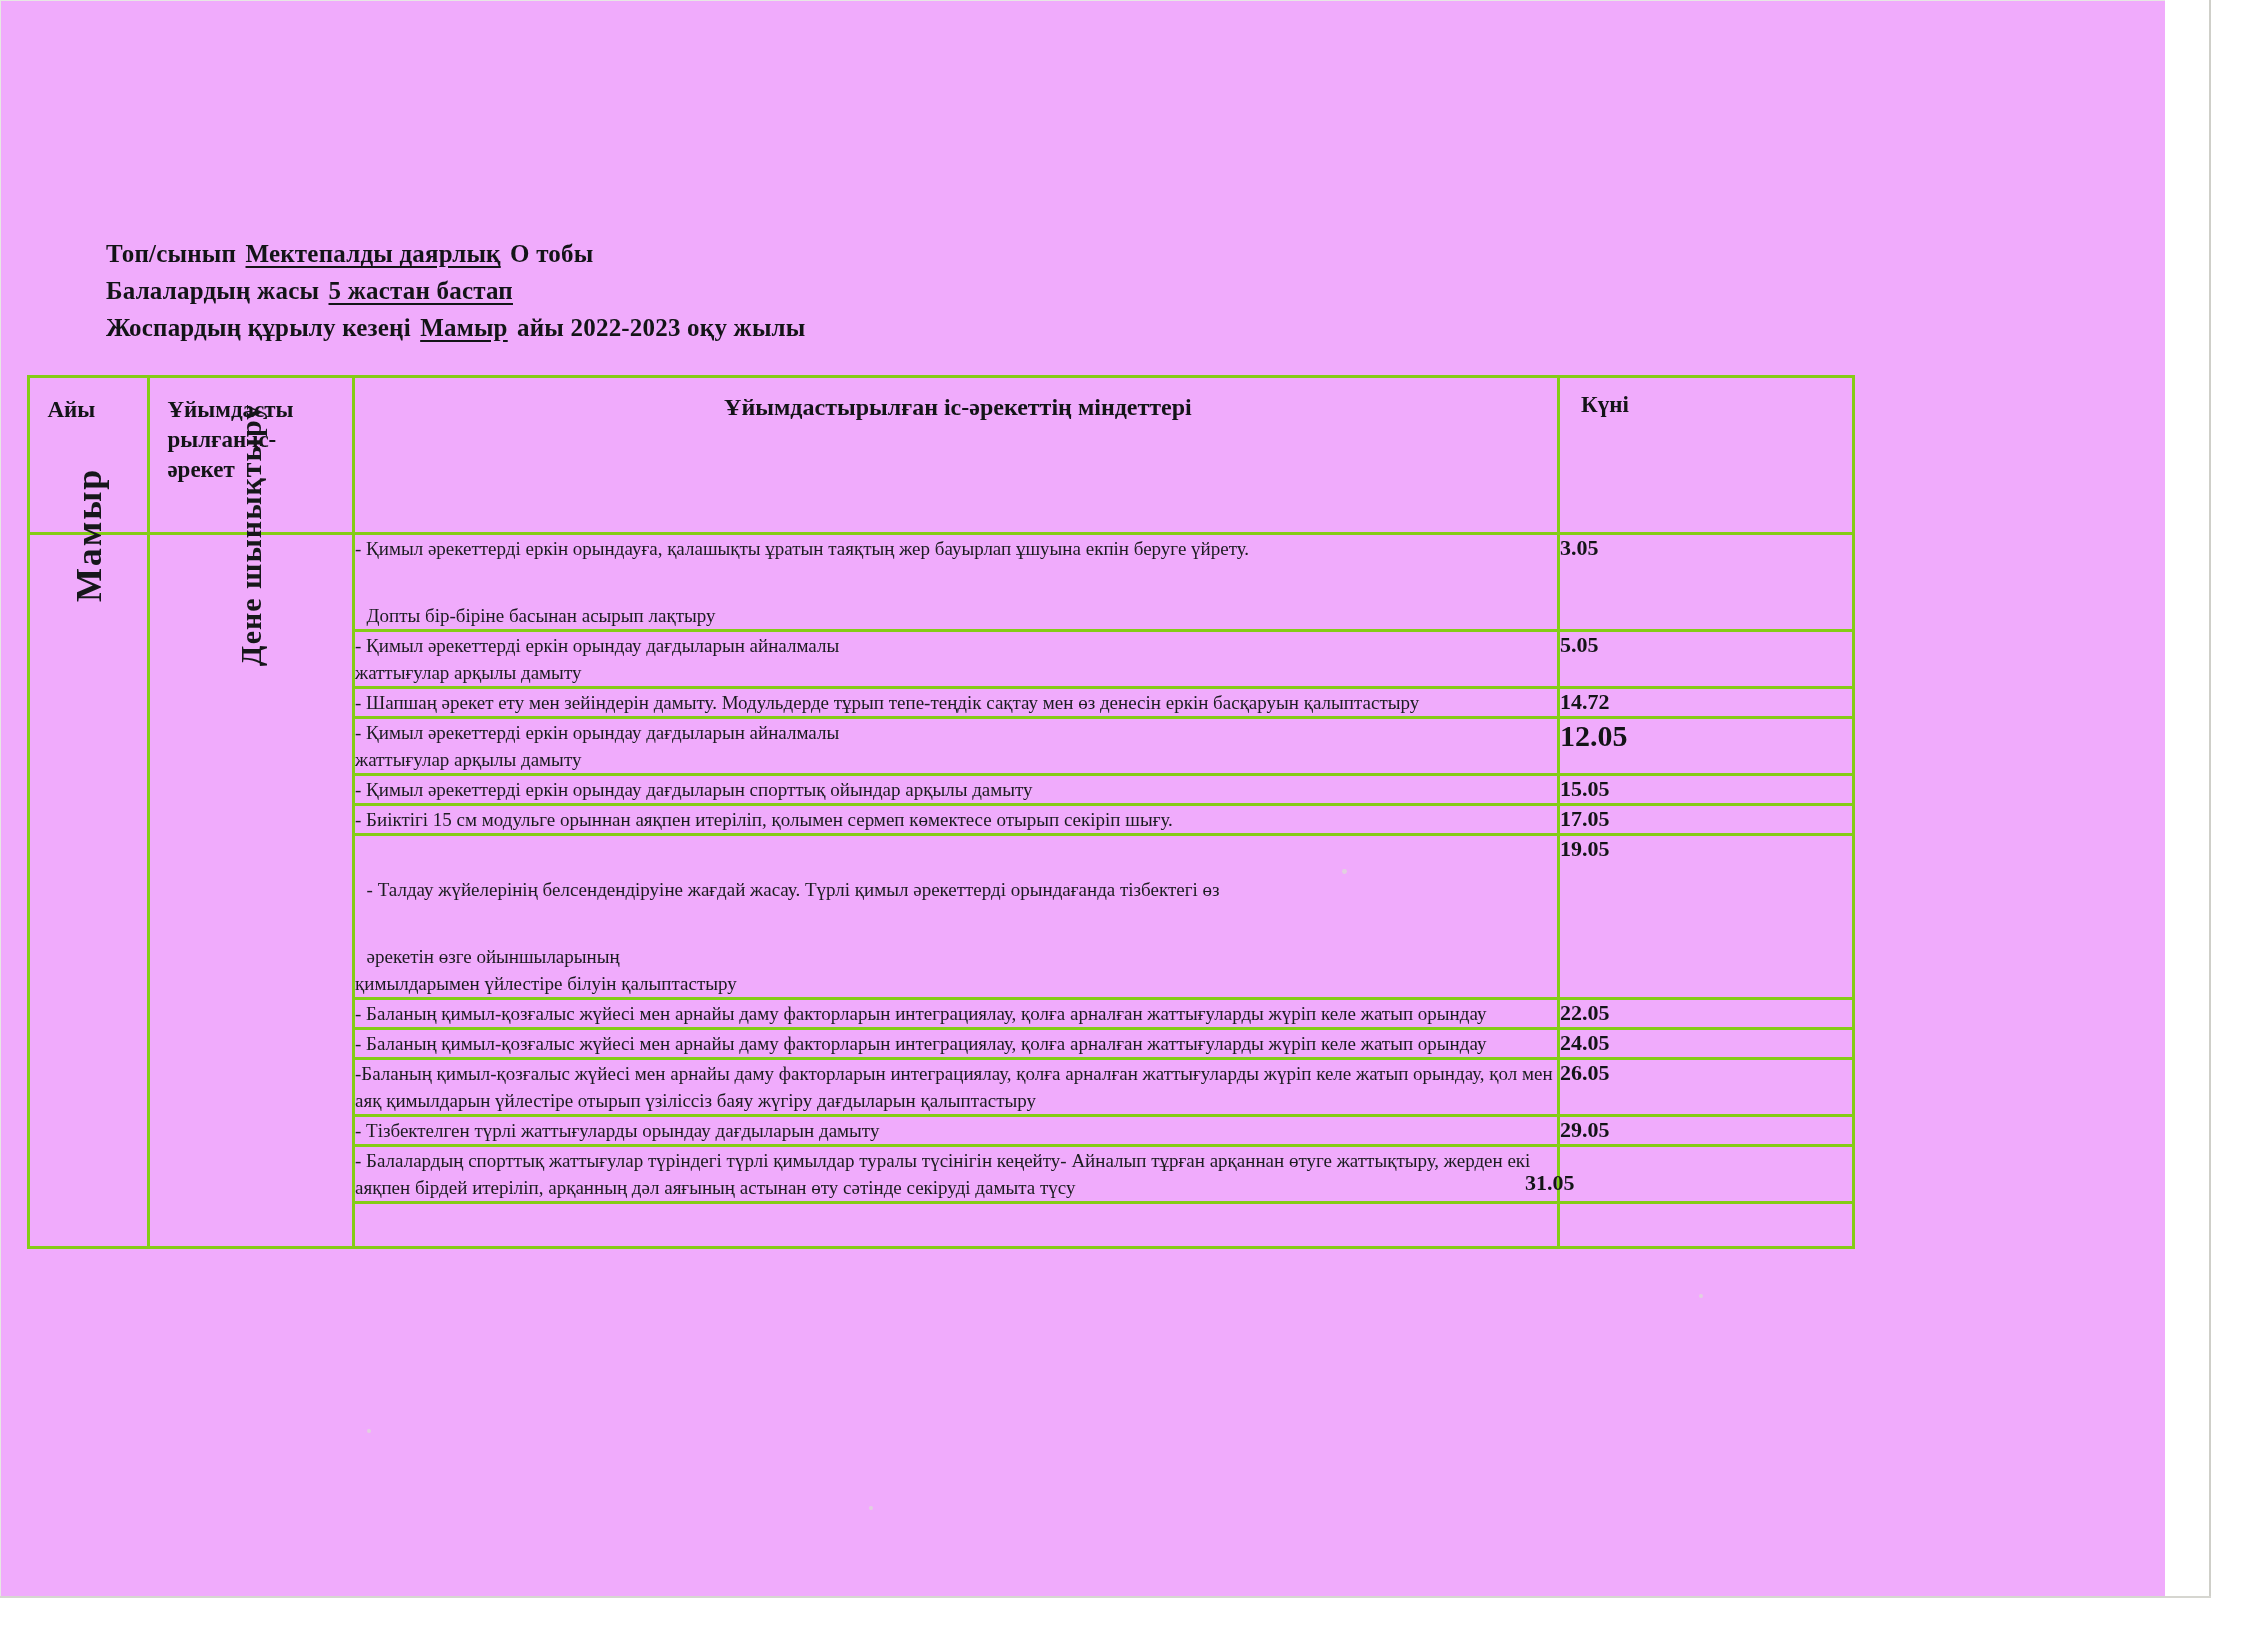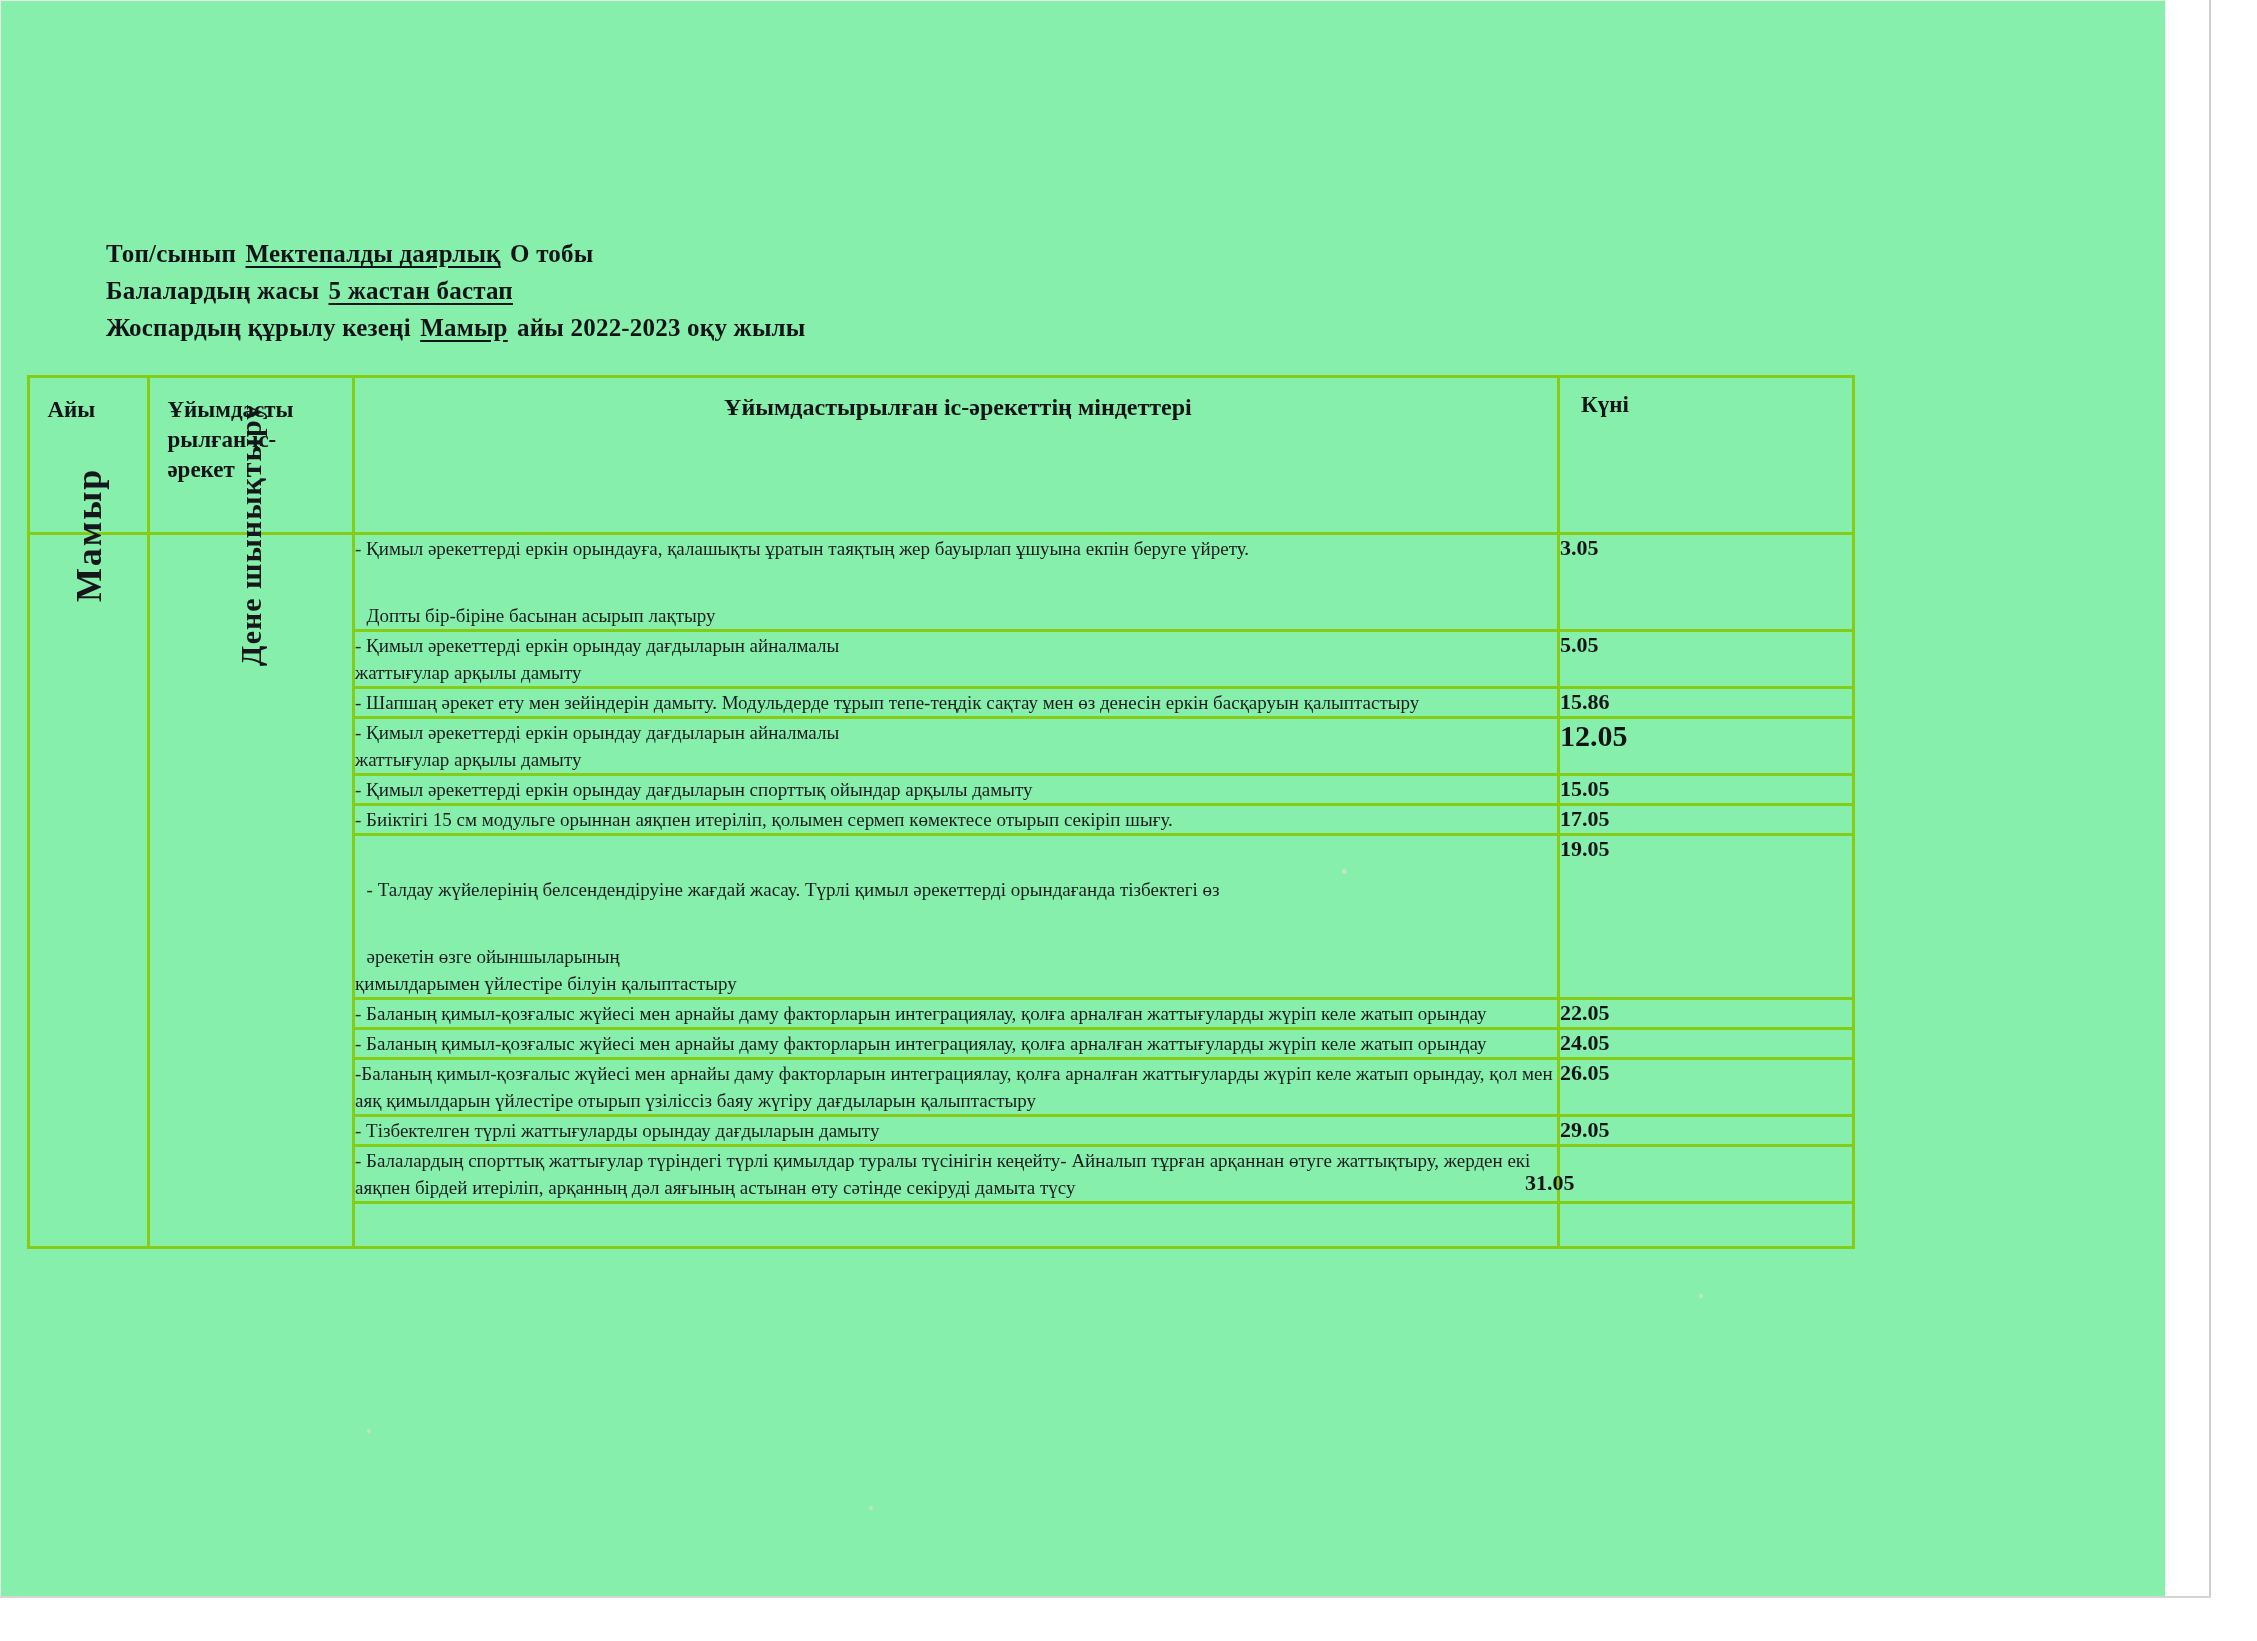--- a/index.html
+++ b/index.html
@@ -16,21 +16,21 @@
     overflow: hidden;
   }
 
   
   .sheet {
     position: absolute;
     left: 0px;
     top: 0px;
     width: 2211px;
     height: 1598px;
-    background: #86efac;
+    background: #f0abfc;
     box-shadow: inset 0 0 0 1px #e7e7e3;
   }
   .sheet::after{
     content:"";
     position:absolute;
     right:0; top:0;
     width:46px; height:1598px;
     background:#ffffff;
   }
   .page-edge-right{
@@ -225,21 +225,21 @@
           <span>жаттығулар арқылы дамыту</span>
         </td>
         <td class="date-cell">5.05</td>
       </tr>
 
       <tr>
         <td class="task-cell">
           <span>- Шапшаң әрекет ету мен зейіндерін дамыту. Модульдерде тұрып тепе-теңдік сақтау мен өз денесін еркін</span>
           <span>басқаруын қалыптастыру</span>
         </td>
-        <td class="date-cell">15.86</td>
+        <td class="date-cell">14.72</td>
       </tr>
 
       <tr>
         <td class="task-cell">
           <span class="ind">- Қимыл әрекеттерді еркін орындау дағдыларын айналмалы</span>
           <span>жаттығулар арқылы дамыту</span>
         </td>
         <td class="date-cell big">12.05</td>
       </tr>
 

